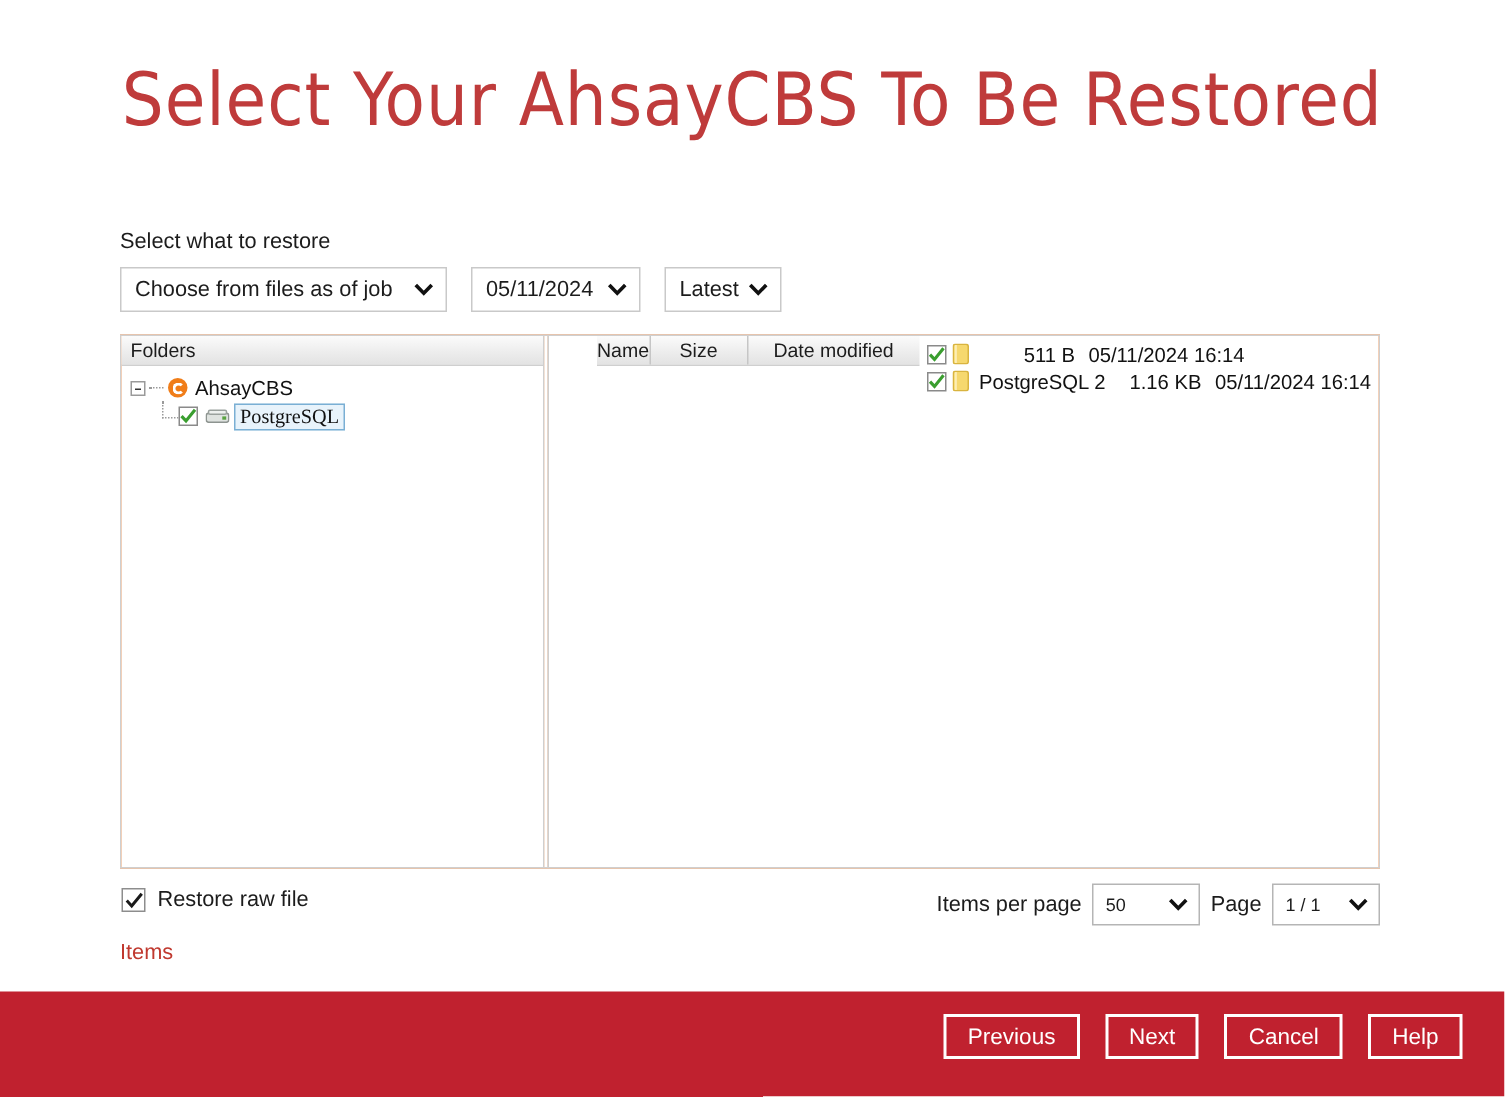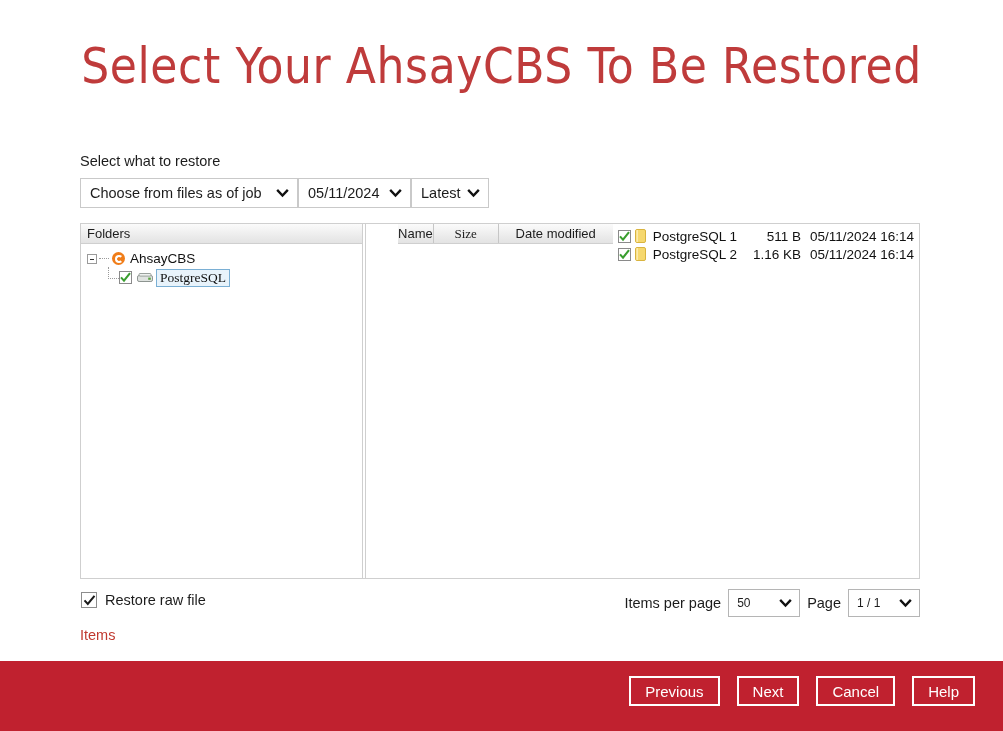--- a/index.html
+++ b/index.html
@@ -35,21 +35,21 @@
   .restore-label {
     position: absolute;
     left: 80px; top: 153px;
     font-size: 14.5px;
     color: #1c1c1c;
   }
   .selects-row {
     position: absolute;
     left: 80px; top: 178px;
     display: flex;
-    gap: 0;
+    gap: 16px;
     align-items: flex-start;
   }
   .sel {
     position: relative;
     height: 30px;
     border: 1px solid #c9c9c9;
     background: #fff;
     display: flex;
     align-items: center;
     padding: 0 30px 0 9px;
@@ -110,21 +110,20 @@
     border-right: 1px solid #c6c6c6;
     line-height: 19px;
     height: 19px;
   }
   .col-size {
     width: 65px;
     text-align: center;
     border-right: 1px solid #c6c6c6;
     line-height: 19px;
     height: 19px;
-    font-family: Liberation Serif, serif;
   }
   .col-date {
     width: 114px;
     text-align: center;
     line-height: 19px;
     height: 19px;
   }
 
   
   .tree {
@@ -405,21 +404,20 @@
             <svg width="11" height="11" viewBox="0 0 11 11">
                 <path d="M1 5.4 L4 8.6 L10 1.2" fill="none" stroke="#3a9e2f" stroke-width="2.1"></path>
               </svg>
           </span>
           <span class="icon-db">
             <svg width="11" height="14" viewBox="0 0 11 14">
               <rect x="0.5" y="0.5" width="10" height="13" rx="1.5" fill="#f6d86e" stroke="#d9b43f"></rect>
               <path d="M2.2 1 L2.2 13" stroke="#fdeeb4" stroke-width="1.4"></path>
             </svg>
           </span>
-          <span class="f-name">PostgreSQL 1</span>
           <span class="f-size">511 B</span>
           <span class="f-date">05/11/2024 16:14</span>
         </div>
 
         <div class="file-row">
           <span class="cb-green f-check">
             <svg width="11" height="11" viewBox="0 0 11 11">
                 <path d="M1 5.4 L4 8.6 L10 1.2" fill="none" stroke="#3a9e2f" stroke-width="2.1"></path>
               </svg>
           </span>

